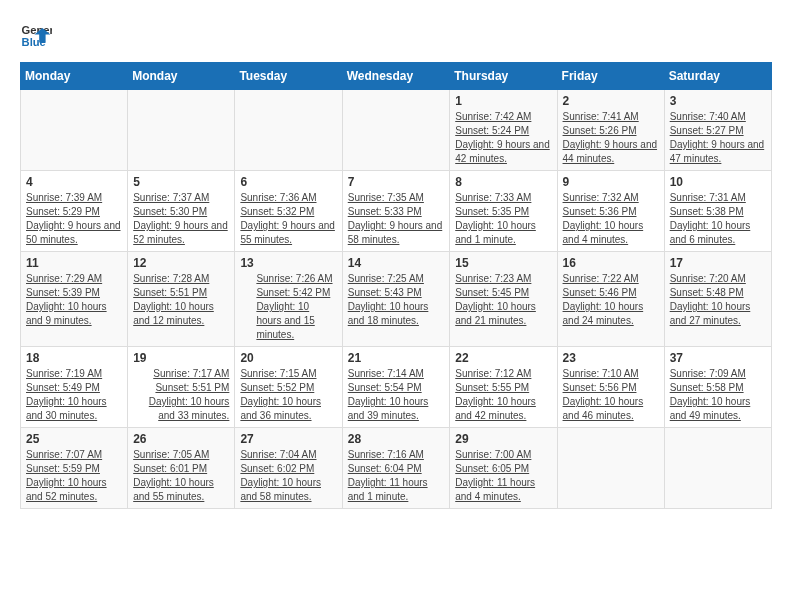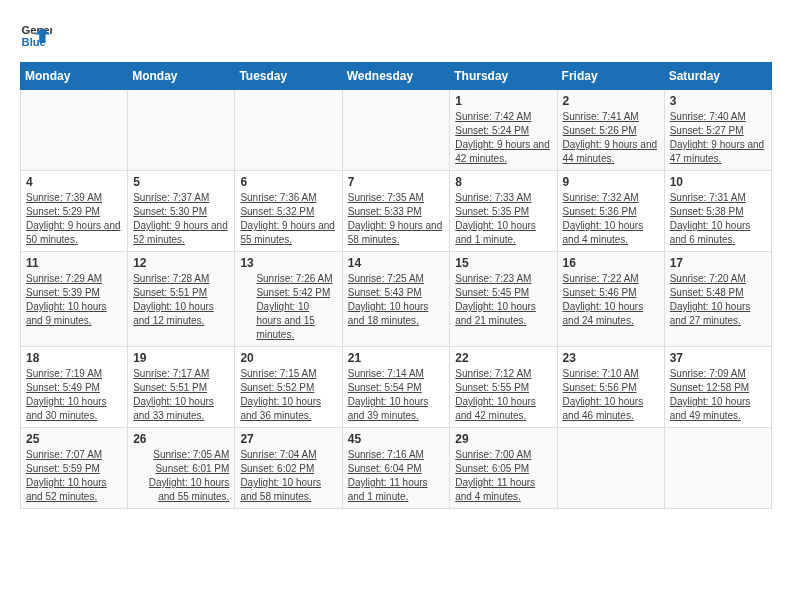--- a/index.html
+++ b/index.html
@@ -228,21 +228,21 @@
       </tr>
       <tr>
         <td>
           <span class="day-number">18</span>
           <div class="day-info" style="white-space: pre-line;">Sunrise: 7:19 AM
 Sunset: 5:49 PM
 Daylight: 10 hours and 30 minutes.</div>
         </td>
         <td>
           <span class="day-number">19</span>
-          <div class="day-info" style="white-space: pre-line;">Sunrise: 7:17 AM
+          <div class="day-info" style="white-space: pre-line; text-align: right;">Sunrise: 7:17 AM
 Sunset: 5:51 PM
 Daylight: 10 hours and 33 minutes.</div>
         </td>
         <td>
           <span class="day-number">20</span>
           <div class="day-info" style="white-space: pre-line;">Sunrise: 7:15 AM
 Sunset: 5:52 PM
 Daylight: 10 hours and 36 minutes.</div>
         </td>
         <td>
@@ -259,45 +259,45 @@
         </td>
         <td>
           <span class="day-number">23</span>
           <div class="day-info" style="white-space: pre-line;">Sunrise: 7:10 AM
 Sunset: 5:56 PM
 Daylight: 10 hours and 46 minutes.</div>
         </td>
         <td>
           <span class="day-number">37</span>
           <div class="day-info" style="white-space: pre-line;">Sunrise: 7:09 AM
-Sunset: 12:58 PM
+Sunset: 5:58 PM
 Daylight: 10 hours and 49 minutes.</div>
         </td>
       </tr>
       <tr>
         <td>
           <span class="day-number">25</span>
           <div class="day-info" style="white-space: pre-line;">Sunrise: 7:07 AM
 Sunset: 5:59 PM
 Daylight: 10 hours and 52 minutes.</div>
         </td>
         <td>
           <span class="day-number">26</span>
-          <div class="day-info" style="white-space: pre-line; text-align: right;">Sunrise: 7:05 AM
+          <div class="day-info" style="white-space: pre-line;">Sunrise: 7:05 AM
 Sunset: 6:01 PM
 Daylight: 10 hours and 55 minutes.</div>
         </td>
         <td>
           <span class="day-number">27</span>
           <div class="day-info" style="white-space: pre-line;">Sunrise: 7:04 AM
 Sunset: 6:02 PM
 Daylight: 10 hours and 58 minutes.</div>
         </td>
         <td>
-          <span class="day-number">45</span>
+          <span class="day-number">28</span>
           <div class="day-info" style="white-space: pre-line;">Sunrise: 7:16 AM
 Sunset: 6:04 PM
 Daylight: 11 hours and 1 minute.</div>
         </td>
         <td>
           <span class="day-number">29</span>
           <div class="day-info" style="white-space: pre-line;">Sunrise: 7:00 AM
 Sunset: 6:05 PM
 Daylight: 11 hours and 4 minutes.</div>
         </td>

